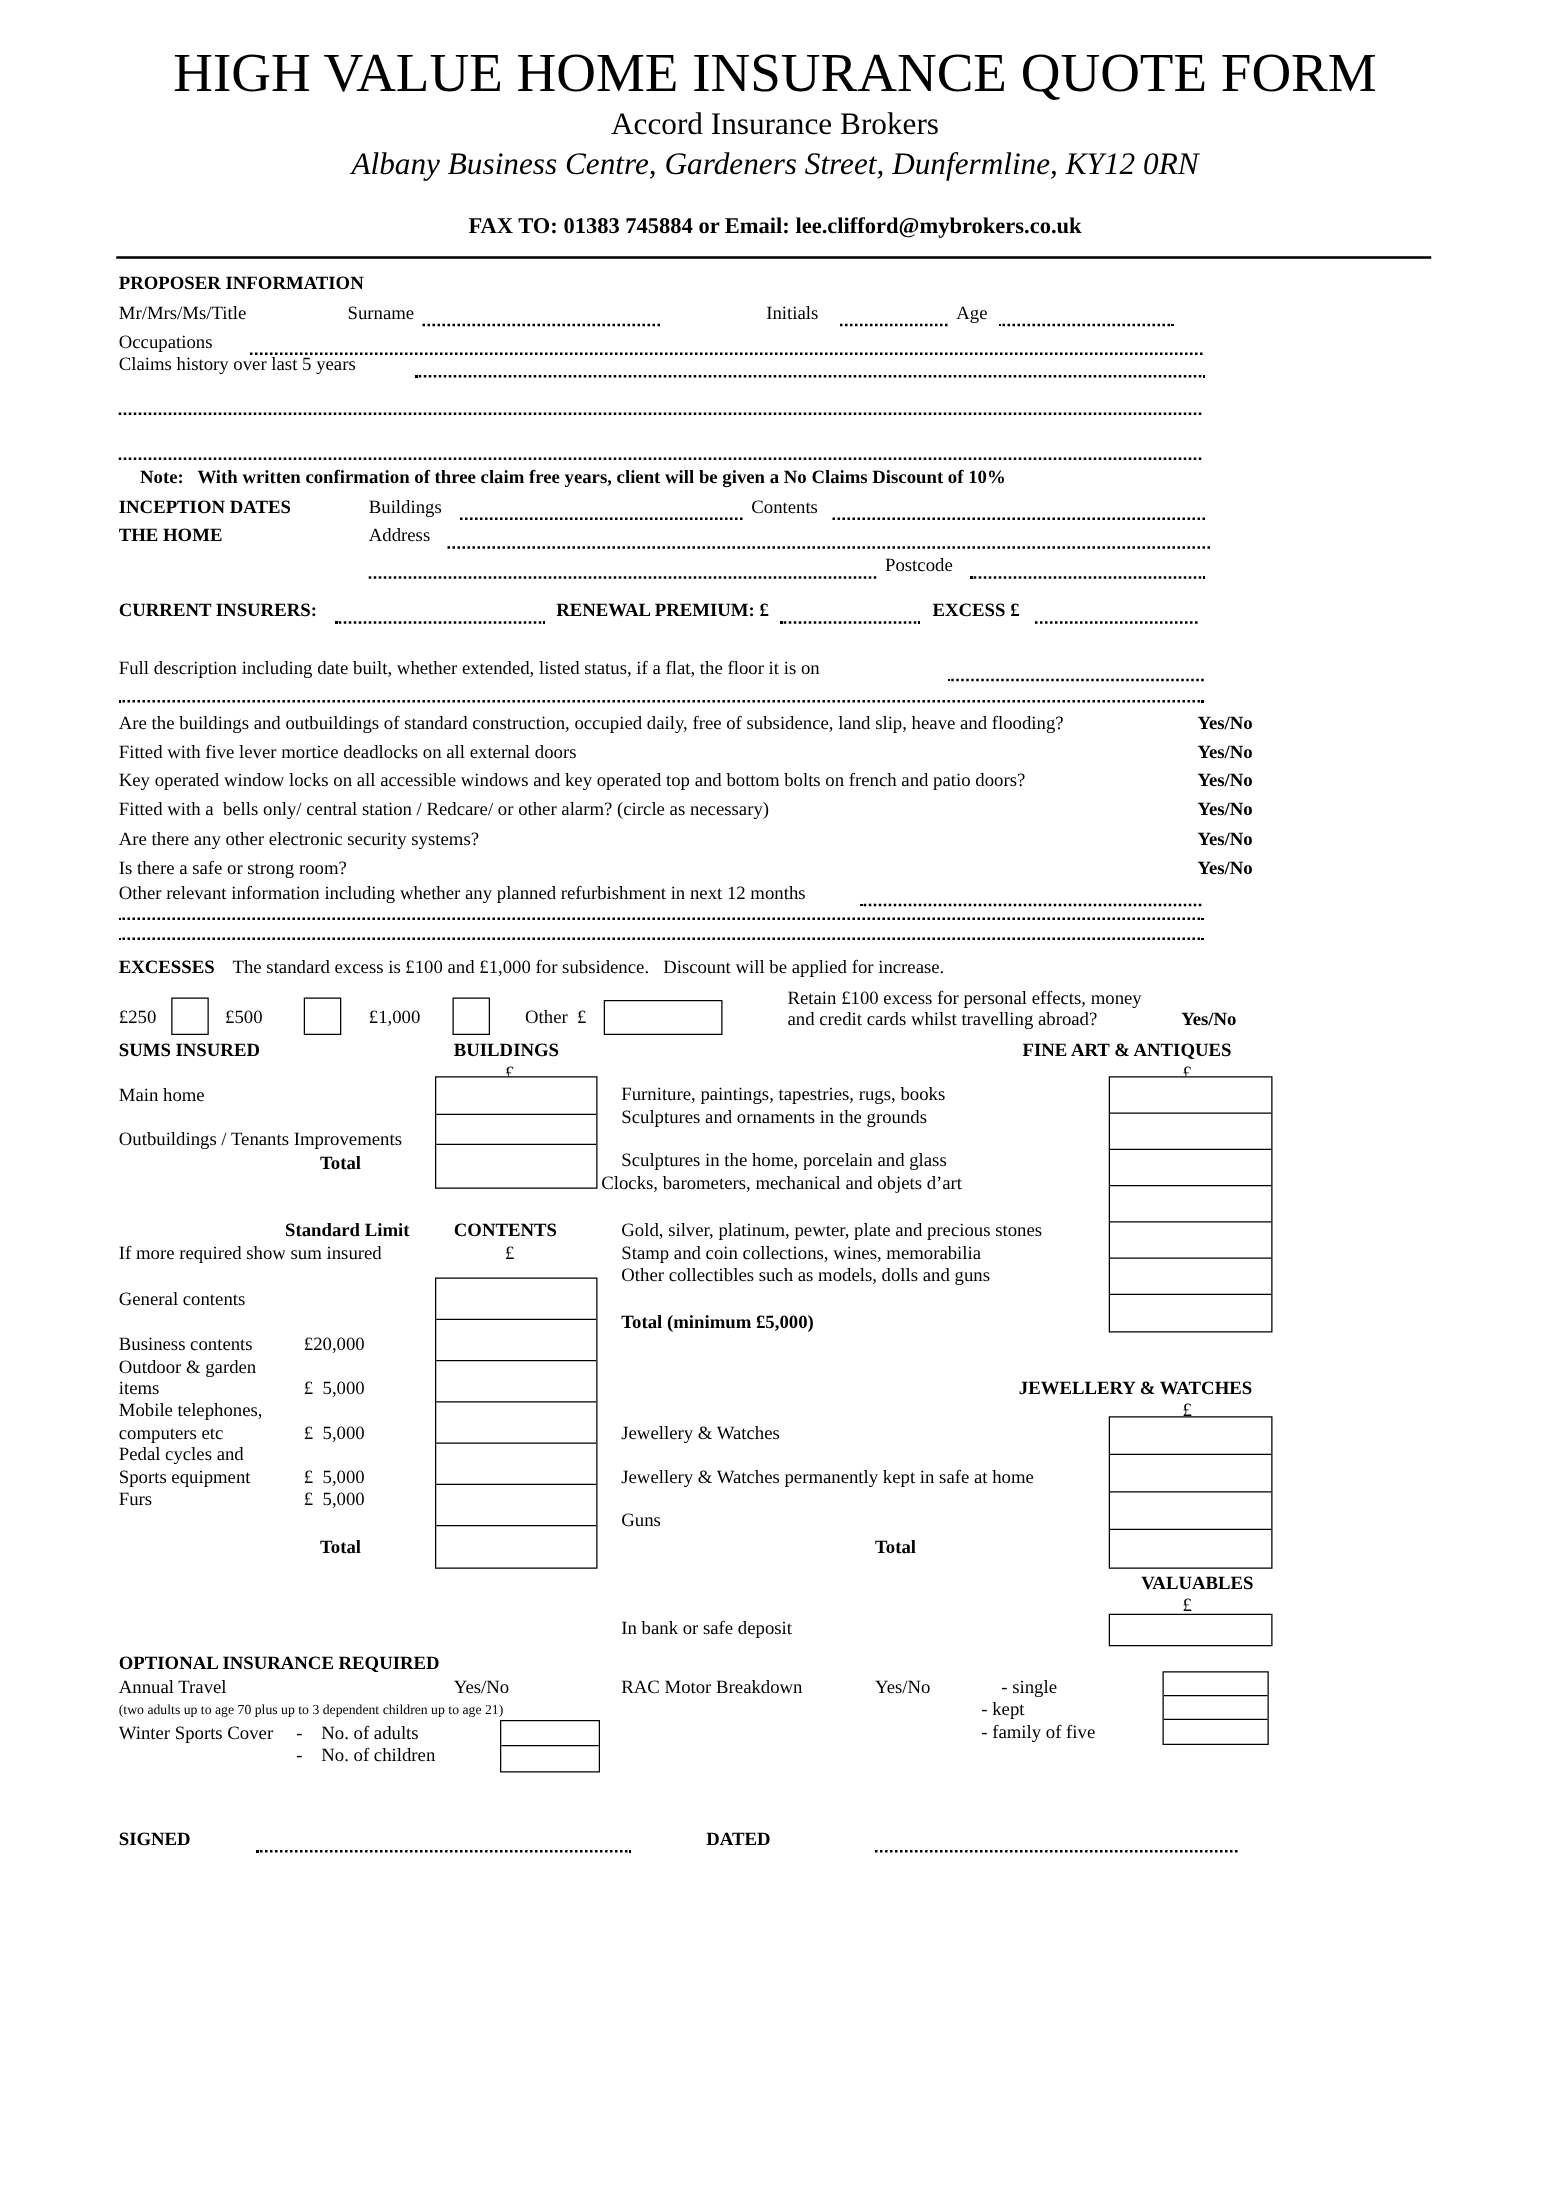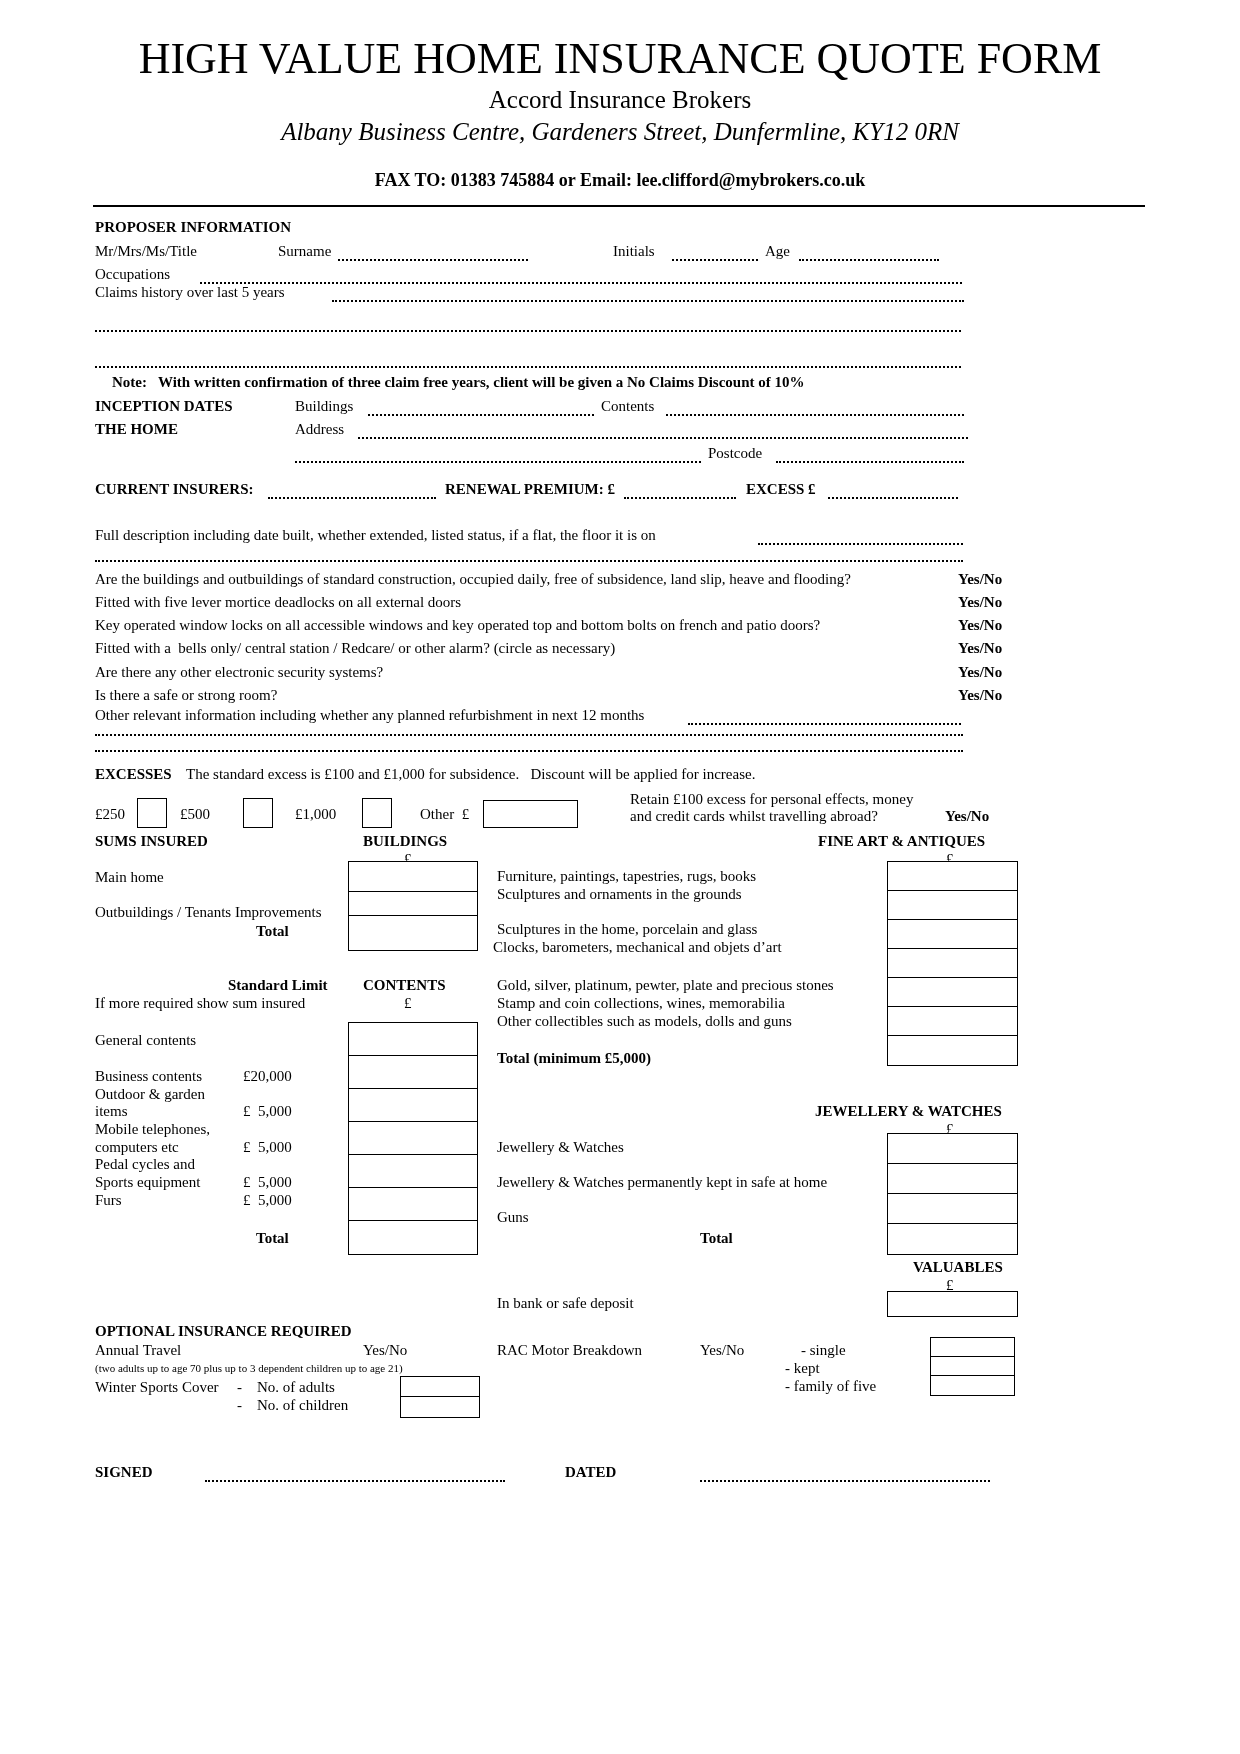--- a/index.html
+++ b/index.html
@@ -129,21 +129,21 @@
   <div class="t b" style="left:256px; top:923px;">Total</div>
   <div class="col" style="left:348px; top:861px; width:130px;">
     <div class="cell" style="height:30px;"></div>
     <div class="cell" style="height:24px;"></div>
     <div class="cell" style="height:34px;"></div>
   </div>
 
   <div class="t" style="left:497px; top:868px;">Furniture, paintings, tapestries, rugs, books</div>
   <div class="t" style="left:497px; top:886px;">Sculptures and ornaments in the grounds</div>
   <div class="t" style="left:497px; top:921px;">Sculptures in the home, porcelain and glass</div>
-  <div class="t" style="left:493px; top:939px;">Clocks, barometers, mechanical and objets d’art</div>
+  <div class="t" style="left:481px; top:939px;">Clocks, barometers, mechanical and objets d’art</div>
   <div class="col" style="left:887px; top:861px; width:131px;">
     <div class="cell" style="height:29px;"></div>
     <div class="cell" style="height:29px;"></div>
     <div class="cell" style="height:29px;"></div>
     <div class="cell" style="height:29px;"></div>
     <div class="cell" style="height:29px;"></div>
     <div class="cell" style="height:29px;"></div>
     <div class="cell" style="height:29px;"></div>
   </div>
 

